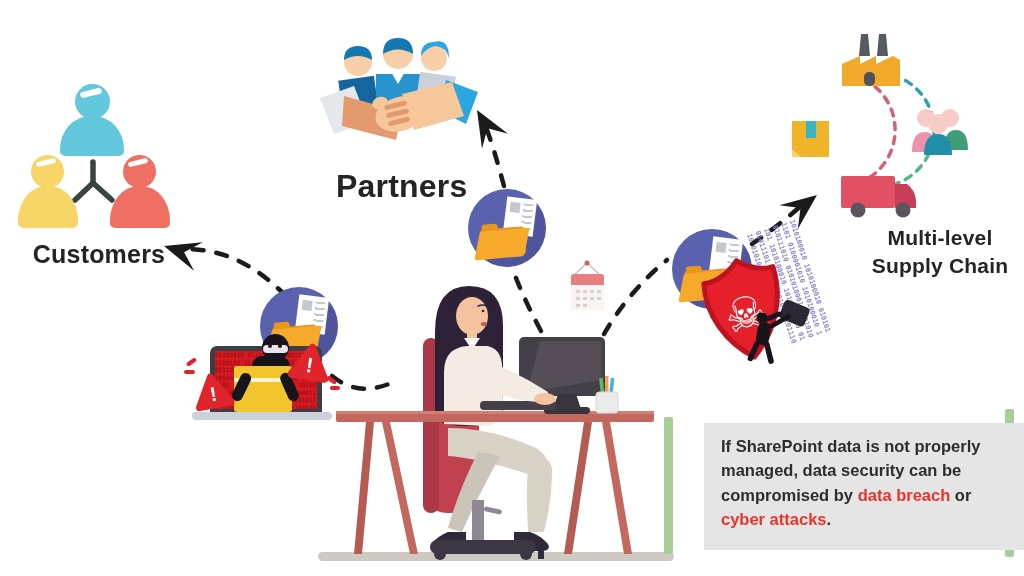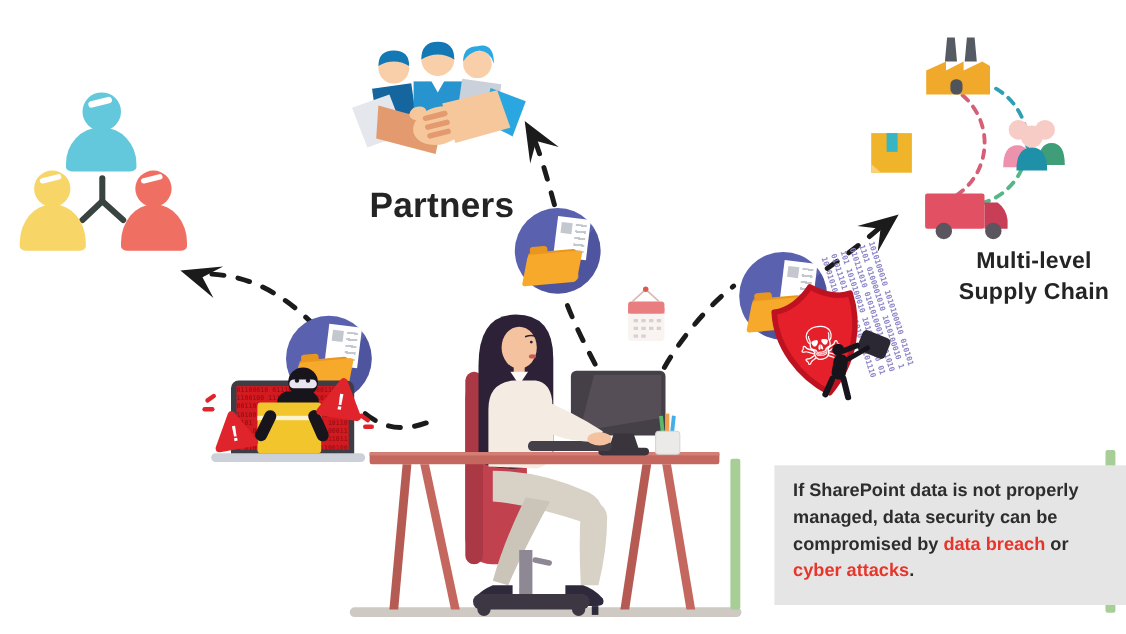--- a/index.html
+++ b/index.html
@@ -117,20 +117,21 @@
       <div class="p-body" style="left:110px;top:126px;width:60px;height:42px;background:#ef6f62;"></div>
     </div>
     <svg class="abs" style="left:60px;top:90px;" width="70" height="60" viewBox="0 0 70 60">
       <g stroke="#39433f" stroke-width="5.5" stroke-linecap="round" fill="none">
         <path d="M33 12 L33 33"></path>
           <path d="M33 33 L15 50"></path>
           <path d="M33 33 L52 50"></path>
       </g>
     </svg>
   </div>
+  <div class="big-label" style="left:24px;top:240px;width:150px;font-size:25px;">Customers</div>
 
   <svg class="abs" style="left:315px;top:10px;z-index:2;" width="165" height="155" viewBox="315 10 165 155">
     <g>
       <rect x="340" y="78" width="36" height="28" fill="#15659f" transform="rotate(-8 358 92)"></rect>
       <rect x="376" y="74" width="46" height="32" fill="#2894cf"></rect>
       <rect x="418" y="74" width="36" height="28" fill="#cbd1da" transform="rotate(8 436 88)"></rect>
       <circle cx="358" cy="62" r="14" fill="#f8cfa9"></circle>
       <path d="M344 60 Q344 46 358 46 Q372 46 372 60 Q358 52 344 60 Z" fill="#1478b5"></path>
       <circle cx="398" cy="54" r="15" fill="#f8cfa9"></circle>
       <path d="M383 54 Q383 38 398 38 Q413 38 413 54 Q398 45 383 54 Z" fill="#1478b5"></path>

